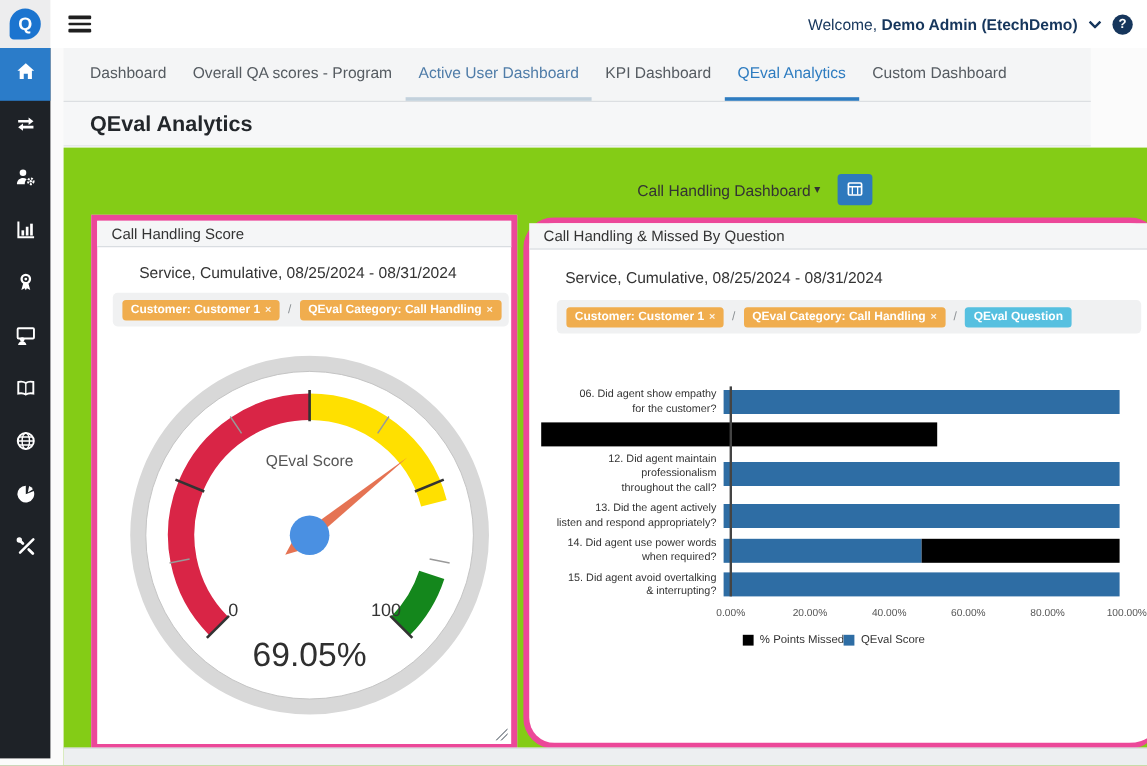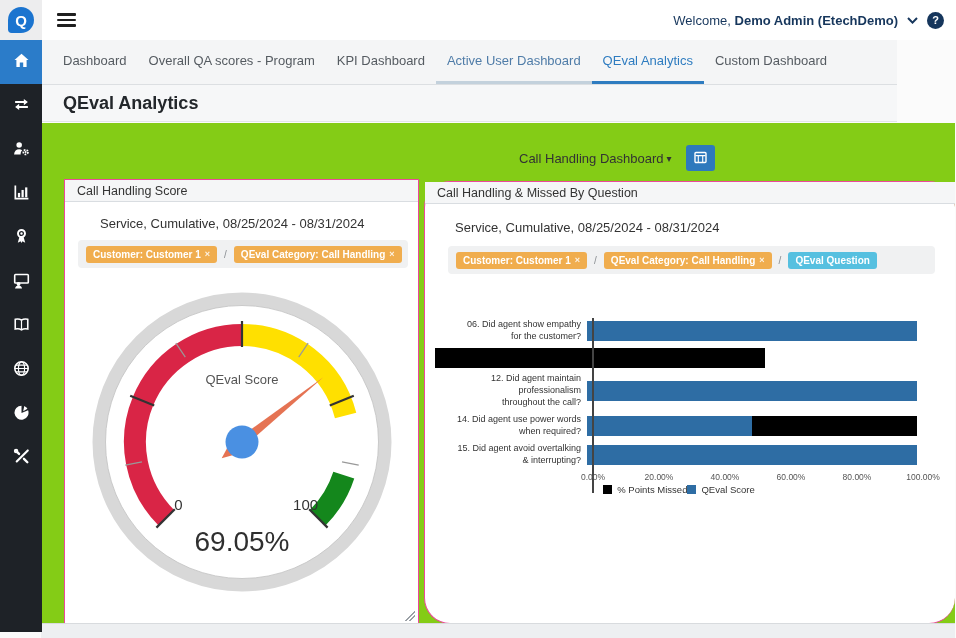--- a/index.html
+++ b/index.html
@@ -19,38 +19,38 @@
   .chev { display:flex; align-items:center; cursor:pointer; }
   .help { width:17px; height:17px; border-radius:50%; background:#16365c; color:#fff; font-size:11px; font-weight:bold; display:flex; align-items:center; justify-content:center; cursor:pointer; }
 
   
   .sidebar { position:absolute; left:0; top:40px; width:42px; height:592px; background:#1e2227; z-index:5; }
   .sideitem { height:44px; display:flex; align-items:center; justify-content:center; cursor:pointer; }
   .sideitem.active { background:#2b7cc9; }
   .sideitem svg { width:17px; height:17px; }
 
   
-  .main { position:absolute; left:41px; top:40px; width:856px; height:598px; }
+  .main { position:absolute; left:53px; top:40px; width:856px; height:598px; }
   .tabsrow { height:45px; background:#f4f5f6; border-bottom:1px solid #dcdfe2; display:flex; align-items:stretch; padding-left:11px; }
   .tab { font-size:13px; color:#555b61; padding:0 11px; display:flex; align-items:center; border-bottom:3px solid transparent; cursor:pointer; white-space:nowrap; }
   .tab.visited { color:#4f7ca8; border-bottom-color:#c3d1dc; }
   .tab.active { color:#2e7cc0; border-bottom-color:#2e7cc0; }
   .titlerow { height:37px; background:#f6f7f8; border-bottom:1px solid #e2e5e8; display:flex; align-items:center; padding-left:22px; }
   .titlerow h1 { font-size:18px; font-weight:700; color:#23272b; }
 
   .content { position:absolute; left:0; top:83px; width:914px; height:515px; background:#84cc16; }
   .bottom-strip { position:absolute; left:0; bottom:0; width:914px; height:15px; background:#edeff1; border-top:1px solid #d8dbde; }
 
   .selector-row { position:absolute; left:478px; top:22px; display:flex; align-items:center; gap:14px; }
   .dd { font-size:13px; color:#333; cursor:pointer; display:flex; align-items:center; gap:3px; }
   .caret { font-size:10px; color:#333; }
   .calbtn { width:29px; height:26px; background:#2e79bd; border:none; border-radius:3px; display:flex; align-items:center; justify-content:center; cursor:pointer; }
 
   
-  .panel { position:absolute; background:#fff; border:1px solid #ec4899; }
+  .panel { position:absolute; background:#fff; border:5px solid #ec4899; }
   .panel-left { left:23px; top:56px; width:355px; height:446px; }
   .panel-right { left:383px; top:58px; width:531px; height:443px; border-right:none;border-radius:26px; }
   .phead { height:22px; background:#f5f6f7; border-bottom:1px solid #d9dde1; font-size:12.5px; color:#333; display:flex; align-items:center; padding-left:12px; }
   .subtitle { font-size:13px; color:#333; }
   .panel-left .subtitle { margin:14px 0 0 35px; }
   .panel-right .subtitle { margin:16px 0 0 30px; }
   .chiprow { background:#f0f1f2; border-radius:4px; display:flex; align-items:center; gap:7px; padding:0 8px; height:28px; position:absolute; }
   .panel-left .chiprow { left:13px; top:60px; width:330px; }
   .panel-right .chiprow { left:23px; top:64px; width:487px; }
   .chip { color:#fff; font-size:10px; font-weight:bold; padding:3px 7px; border-radius:3px; white-space:nowrap; display:flex; align-items:center; gap:4px; }
@@ -65,21 +65,21 @@
   .chartwrap { position:absolute; left:10px; top:137px; width:500px; }
   .rows { position:relative; }
   .yaxis { position:absolute; left:157px; top:-1px; width:2px; height:175px; background:#444; }
   .crow { display:flex; align-items:center; margin-bottom:5.5px; }
   .clabel { width:152px; font-size:9px; color:#333; text-align:right; padding-right:6px; line-height:1.3; flex:none; }
   .clabel span { display:block; }
   .ctrack { width:330px; height:20px; display:flex; flex:none; }
   .cseg { height:100%; }
   .ticks { position:relative; margin-left:158px; width:330px; height:12px; margin-top:3px; }
   .tick { position:absolute; transform:translateX(-50%); font-size:8.5px; color:#555; white-space:nowrap; }
-  .legend { display:flex; justify-content:center; gap:0; margin-top:0; width:488px; }
+  .legend { display:flex; justify-content:center; gap:0; margin-top:11px; width:488px; }
   .lg { display:flex; align-items:center; gap:5px; font-size:9.5px; color:#333; }
   .sw { width:9px; height:9px; flex:none; }
 </style>
 </head>
 <body>
 
 <div class="app">
 
   <header class="topbar">
     <div class="logo-box">
@@ -173,22 +173,22 @@
             <path d="M2.5 2.4l3.2 3.2M10.3 10.2l3.2 3.2" stroke="#fff" stroke-width="2.2" fill="none" stroke-linecap="round"></path>
             <circle cx="2.9" cy="2.8" r="1.5" fill="none" stroke="#fff" stroke-width="1.2"></circle>
           </svg></span>
       </div>
     </nav>
 
   <div class="main">
     <div class="tabsrow" id="tabs">
         <div class="tab">Dashboard</div>
         <div class="tab">Overall QA scores - Program</div>
+        <div class="tab visited">Active User Dashboard</div>
         <div class="tab">KPI Dashboard</div>
-        <div class="tab visited">Active User Dashboard</div>
         <div class="tab active">QEval Analytics</div>
         <div class="tab">Custom Dashboard</div>
       </div>
 
     <div class="titlerow">
       <h1>QEval Analytics</h1>
     </div>
 
     <div class="content">
 
@@ -293,20 +293,29 @@
                 <div class="clabel">
                   <span>12. Did agent maintain professionalism</span>
                   <span>throughout the call?</span>
                 </div>
                 <div class="ctrack">
                   <div class="cseg" style="width: 100%; background: rgb(46, 109, 164);"></div>
                 </div>
               </div>
               <div class="crow">
                 <div class="clabel">
+                  <span>13. Did the agent actively</span>
+                  <span>listen and respond appropriately?</span>
+                </div>
+                <div class="ctrack">
+                  <div class="cseg" style="width: 100%; background: rgb(46, 109, 164);"></div>
+                </div>
+              </div>
+              <div class="crow">
+                <div class="clabel">
                   <span>14. Did agent use power words</span>
                   <span>when required?</span>
                 </div>
                 <div class="ctrack">
                   <div class="cseg" style="width: 50%; background: rgb(46, 109, 164);"></div>
                   <div class="cseg" style="width: 50%; background: rgb(0, 0, 0);"></div>
                 </div>
               </div>
               <div class="crow">
                 <div class="clabel">

